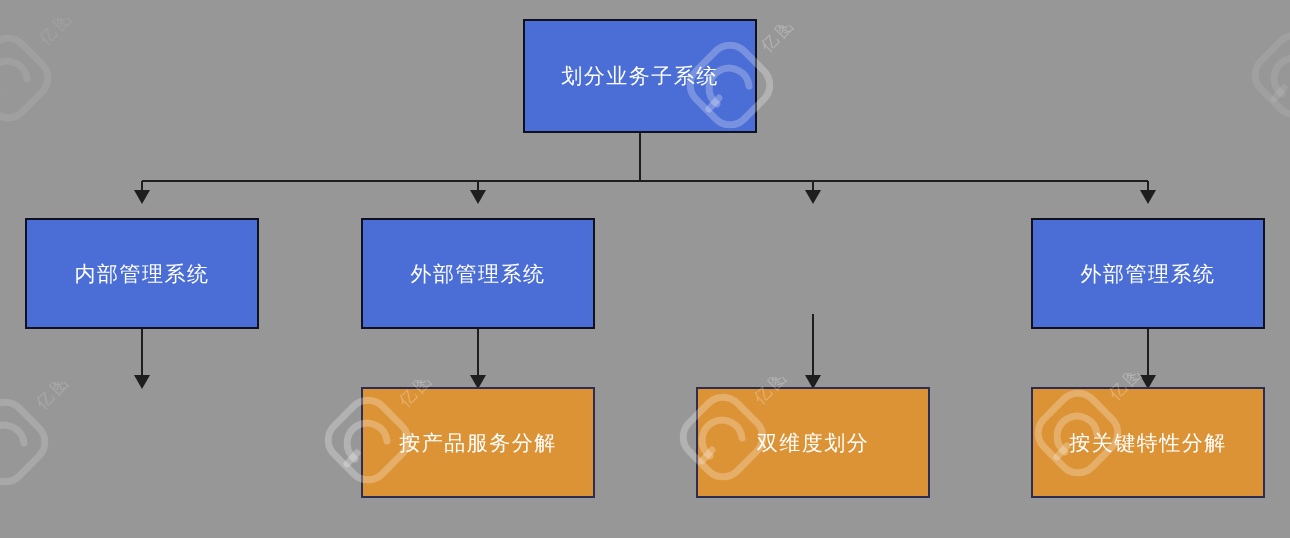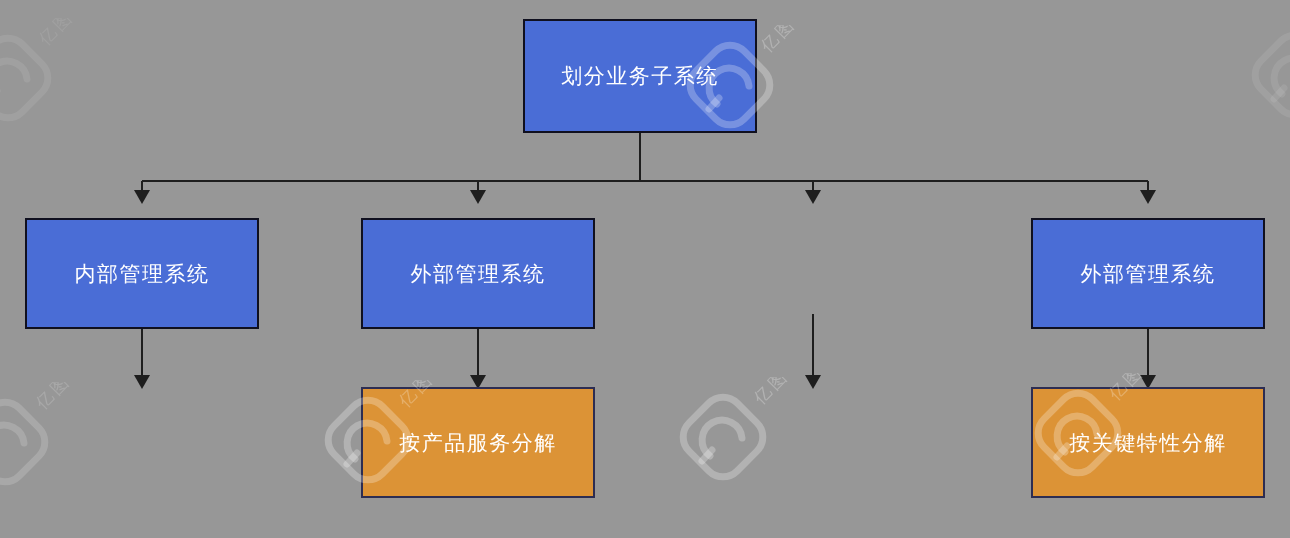--- a/index.html
+++ b/index.html
@@ -88,20 +88,23 @@
   <div class="node blue row-sys col1">
     <span>外部管理系统</span>
   </div>
   <div class="node blue row-sys col3">
     <span>外部管理系统</span>
   </div>
 
   <div class="node orange row-method col1">
     <span>按产品服务分解</span>
   </div>
+  <div class="node orange row-method col2">
+    <span>双维度划分</span>
+  </div>
   <div class="node orange row-method col3">
     <span>按关键特性分解</span>
   </div>
 
   <svg class="overlay" width="1290" height="538" viewBox="0 0 1290 538">
     <defs>
       <symbol id="wm" viewBox="0 0 200 120">
         <g fill="none" stroke="currentColor" stroke-width="7">
           <rect x="26" y="26" width="68" height="68" rx="20" transform="rotate(45 60 60)"></rect>
           <path d="M 47 79 A 20 20 0 1 1 79 61" stroke-linecap="round"></path>

